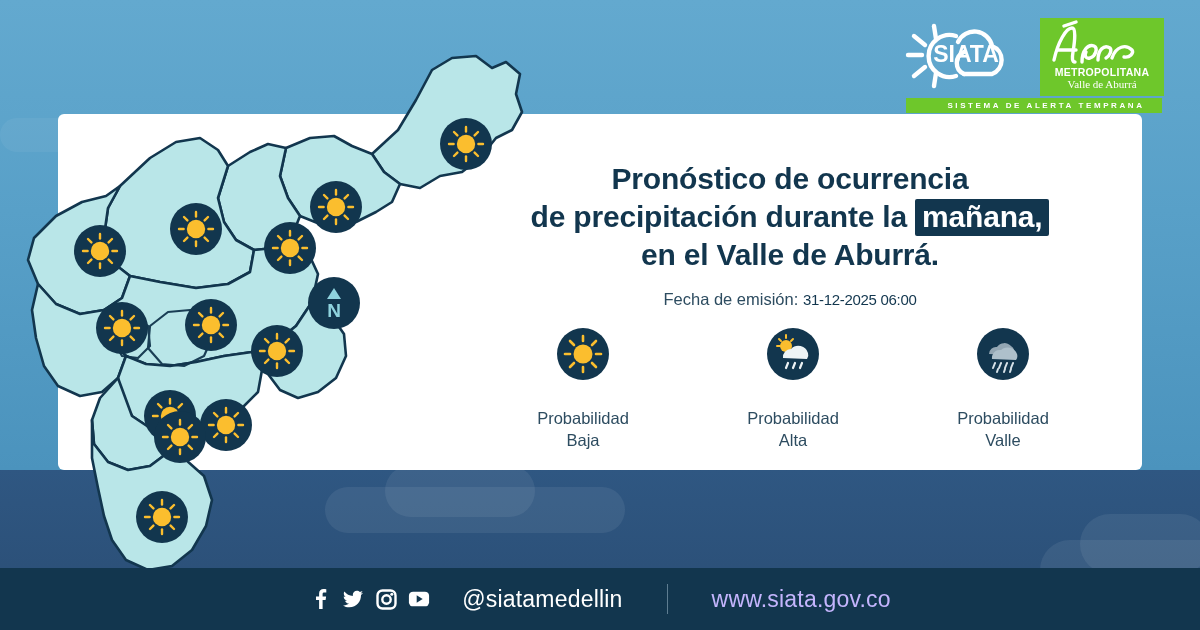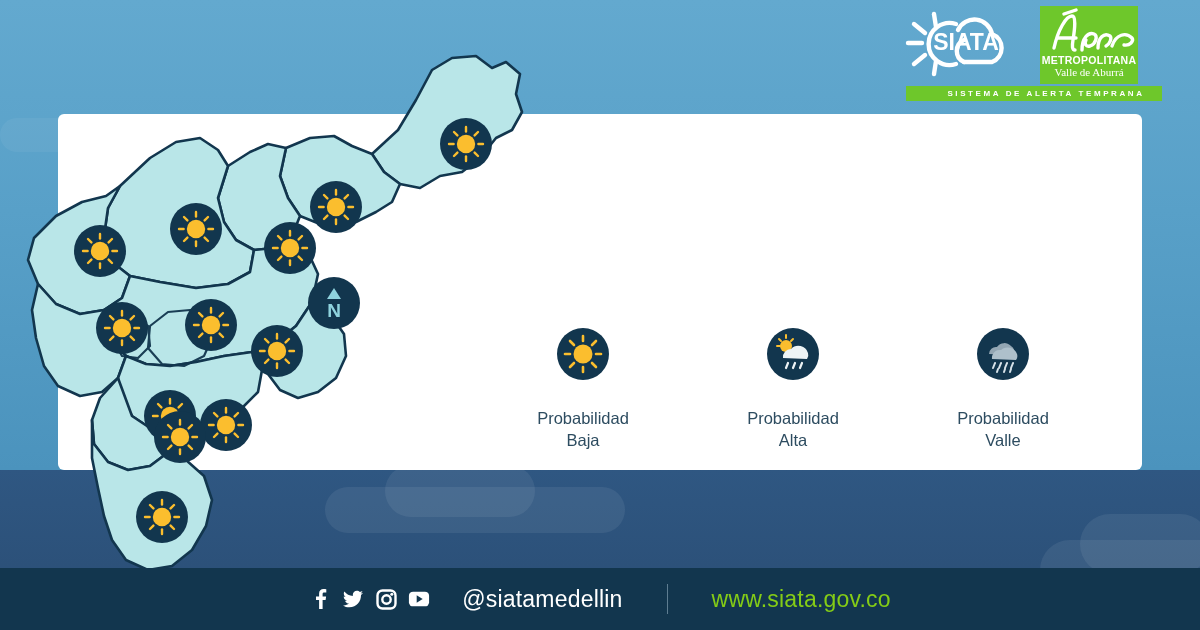--- a/index.html
+++ b/index.html
@@ -20,23 +20,23 @@
   .cloud-a:before{content:"";position:absolute;left:60px;top:-22px;width:150px;height:52px;border-radius:999px;background:rgba(255,255,255,.07);}
   .cloud-b{left:1040px;top:540px;width:230px;height:60px;}
   .cloud-b:before{content:"";position:absolute;left:40px;top:-26px;width:130px;height:60px;border-radius:999px;background:rgba(255,255,255,.07);}
   .cloud-c{left:0px;top:118px;width:150px;height:34px;background:rgba(255,255,255,.05);}
 
   
   .panel{position:absolute;left:58px;top:114px;width:1084px;height:356px;
     background:#ffffff;border-radius:6px;}
 
   
-  .logos{position:absolute;right:60px;top:6px;width:240px;height:96px;}
+  .logos{position:absolute;right:60px;top:18px;width:240px;height:96px;}
   .siata-logo{position:absolute;left:0;top:4px;width:128px;height:70px;}
-  .am-logo{position:absolute;left:140px;top:0px;width:98px;height:78px;background:#6EC72B;}
+  .am-logo{position:absolute;left:140px;top:0px;width:98px;height:78px;background:#6EC72B;padding-left:26px;}
   .am-script{position:absolute;left:0;right:0;top:2px;height:46px;}
   .am-metro{position:absolute;left:0;right:0;top:48px;text-align:center;
     color:#fff;font-size:10.5px;font-weight:bold;letter-spacing:.3px;font-family:"Liberation Sans",sans-serif;}
   .am-valle{position:absolute;left:0;right:0;top:60px;text-align:center;
     color:#fff;font-size:11px;font-family:"Liberation Serif",serif;}
   .tagline{position:absolute;left:6px;top:80px;width:232px;height:15px;background:#6EC72B;
     color:#ffffff;font-size:8px;font-weight:bold;letter-spacing:2.6px;
     display:flex;align-items:center;justify-content:center;font-family:"Liberation Sans",sans-serif;padding-left:24px;}
 
   
@@ -63,21 +63,21 @@
     transform:translate(-50%,-50%);display:flex;align-items:center;justify-content:center;}
 
   
   .footer{position:absolute;left:0;top:568px;width:1200px;height:62px;background:#12364E;
     display:flex;align-items:center;justify-content:center;}
   .footer-inner{display:flex;align-items:center;gap:32px;}
   .social{display:flex;align-items:center;gap:11px;}
   .soc{width:22px;height:22px;display:flex;align-items:center;justify-content:center;}
   .handle{color:#ffffff;font-size:23px;letter-spacing:.2px;}
   .divider{width:1px;height:30px;background:#5e7d91;margin:0 12px;}
-  .weburl{color:#84cc16;font-size:23px;letter-spacing:.2px;}
+  .weburl{color:#c4b5fd;font-size:23px;letter-spacing:.2px;}
 </style>
 </head>
 <body>
 
 <div id="stage">
 
   <div class="bg-sky"></div>
   <div class="bg-deep"></div>
   <div class="bg-cloud cloud-a"></div>
   <div class="bg-cloud cloud-b"></div>
@@ -335,20 +335,32 @@
           </g>
         </svg>
       </div>
       <div class="am-metro">METROPOLITANA</div>
       <div class="am-valle">Valle de Aburrá</div>
     </div>
 
     <div class="tagline">SISTEMA DE ALERTA TEMPRANA</div>
   </div>
 
+  <div class="content">
+    <div class="title">
+      <span>Pronóstico de ocurrencia</span><br>
+      <span>de precipitación durante la</span>
+      <span class="hl">mañana,</span><br>
+      <span>en el Valle de Aburrá.</span>
+    </div>
+    <div class="emission">
+      <span class="label">Fecha de emisión:</span>
+      <span class="val">31-12-2025 06:00</span>
+    </div>
+  </div>
 
   <div class="legend">
 
     <div class="leg-item">
       <div class="leg-icon">
         <svg width="52" height="52" viewBox="0 0 52 52">
           <circle cx="26" cy="26" r="9.5" fill="#FBBE2E"></circle>
           <g stroke="#FBBE2E" stroke-width="2.6" stroke-linecap="round">
             <line x1="26" y1="8" x2="26" y2="13"></line>
             <line x1="26" y1="39" x2="26" y2="44"></line>

